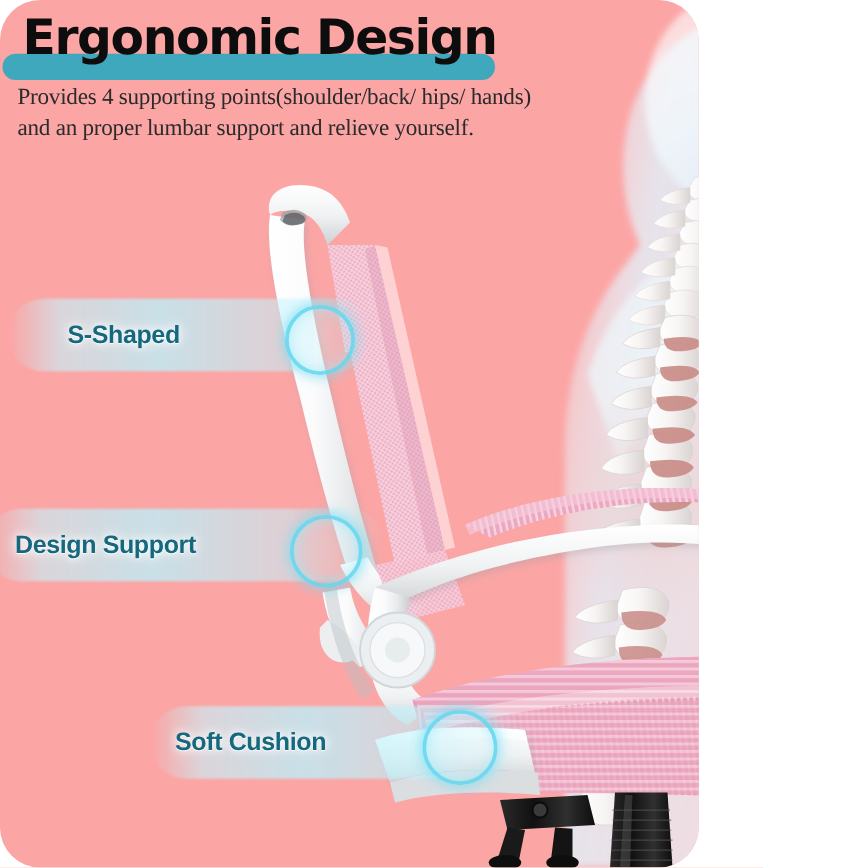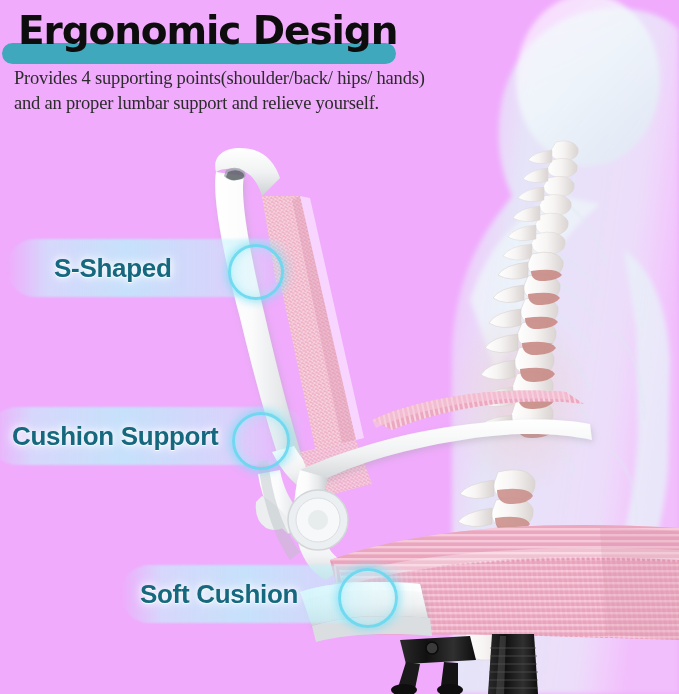--- a/index.html
+++ b/index.html
@@ -1,18 +1,18 @@
 <!DOCTYPE html>
 <html><head>
 <meta charset="utf-8">
 <style>
   html,body{margin:0;padding:0;background:#fff;}
   body{width:679px;height:694px;overflow:hidden;
        font-family:"Liberation Sans",sans-serif;}
-  #stage{position:relative;width:679px;height:694px;background:#f0abfc;overflow:hidden;}
+  #stage{position:relative;width:559px;height:694px;background:#fca5a5;overflow:hidden;border-radius:32px;}
 
   
   #header{position:absolute;left:0;top:0;width:679px;height:130px;z-index:40;}
   #title-pill{position:absolute;left:2px;top:43px;width:394px;height:21px;
       background:#3fa8bd;border-radius:11px;z-index:1;}
   #title{position:absolute;left:18px;top:9px;z-index:2;
       font-family:"DejaVu Sans",sans-serif;font-weight:bold;
       font-size:39px;line-height:44px;letter-spacing:-1.1px;color:#0d0d0d;
       white-space:nowrap;}
   #subtitle{position:absolute;left:14px;top:66px;z-index:2;
@@ -20,21 +20,21 @@
       color:#2b2b2b;white-space:pre-line;letter-spacing:-.2px;}
 
   
   .callout{position:absolute;z-index:35;height:58px;}
   .callout .band{position:absolute;left:0;top:0;height:58px;width:100%;
       border-radius:29px;
       background:linear-gradient(90deg,rgba(214,247,252,0) 0%,rgba(198,243,251,.62) 14%,
         rgba(186,240,250,.78) 42%,rgba(198,243,251,.55) 76%,rgba(222,249,253,0) 100%);
       filter:blur(1px);}
   .callout .ctext{position:absolute;top:12px;white-space:nowrap;
-      font-family:"Liberation Sans",sans-serif;font-weight:bold;font-size:26px;
+      font-family:"Liberation Sans",sans-serif;font-weight:bold;font-size:20px;
       line-height:34px;color:#15687e;letter-spacing:-.3px;
       text-shadow:0 0 7px #ffffff,0 0 13px #ffffff,0 1px 0 rgba(255,255,255,.9);}
   .callout .ring{position:absolute;border-radius:50%;
       border:3px solid rgba(103,216,239,.92);
       box-shadow:0 0 9px 2px rgba(120,222,243,.75),
                  inset 0 0 9px 1px rgba(150,232,247,.55);}
 
   
   #chair{position:absolute;left:0;top:0;width:679px;height:694px;z-index:20;}
   #human{position:absolute;left:0;top:0;width:679px;height:694px;z-index:10;}
@@ -341,21 +341,21 @@
   </div>
 
   <div class="callout" style="left:6px;top:239px;width:292px;">
     <div class="band"></div>
     <div class="ctext" style="left:48px;">S-Shaped</div>
     <div class="ring" style="left:222px;top:5px;width:50px;height:50px;"></div>
   </div>
 
   <div class="callout" style="left:-12px;top:407px;width:320px;">
     <div class="band"></div>
-    <div class="ctext" style="left:24px;">Cushion Support</div>
+    <div class="ctext" style="left:24px;">Design Support</div>
     <div class="ring" style="left:244px;top:5px;width:52px;height:52px;"></div>
   </div>
 
   <div class="callout" style="left:120px;top:565px;width:300px;">
     <div class="band"></div>
     <div class="ctext" style="left:20px;">Soft Cushion</div>
     <div class="ring" style="left:218px;top:3px;width:54px;height:54px;"></div>
   </div>
 
 </div>

